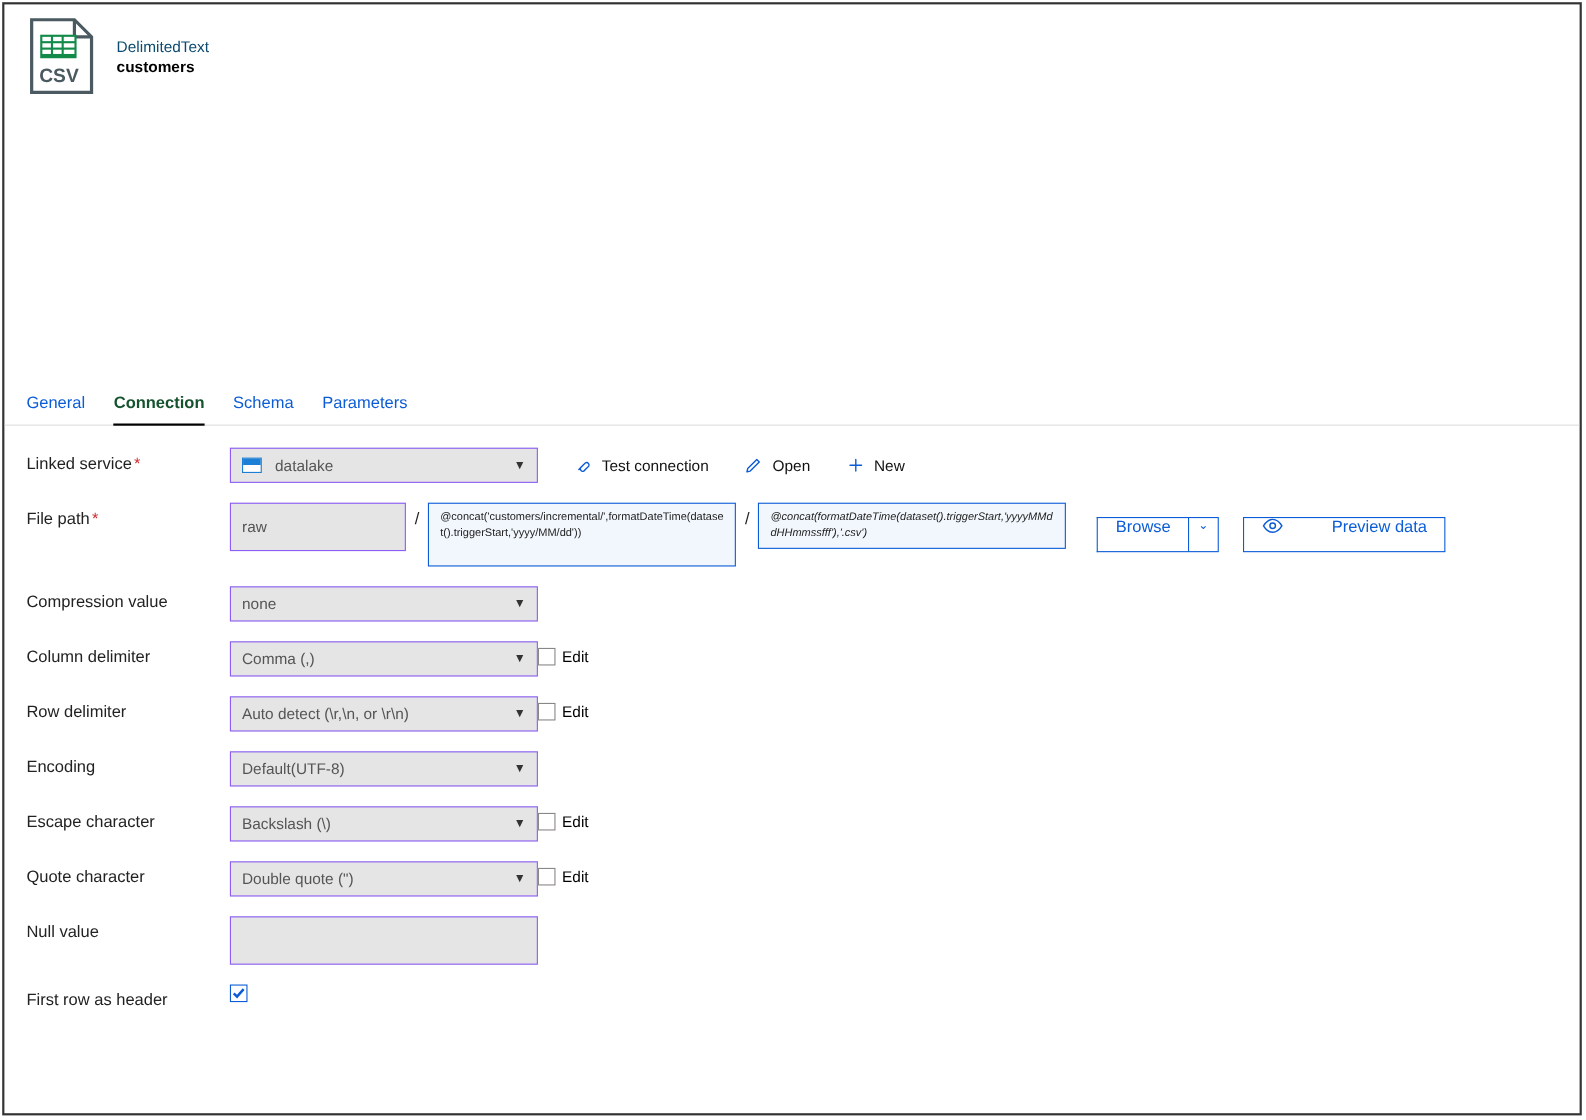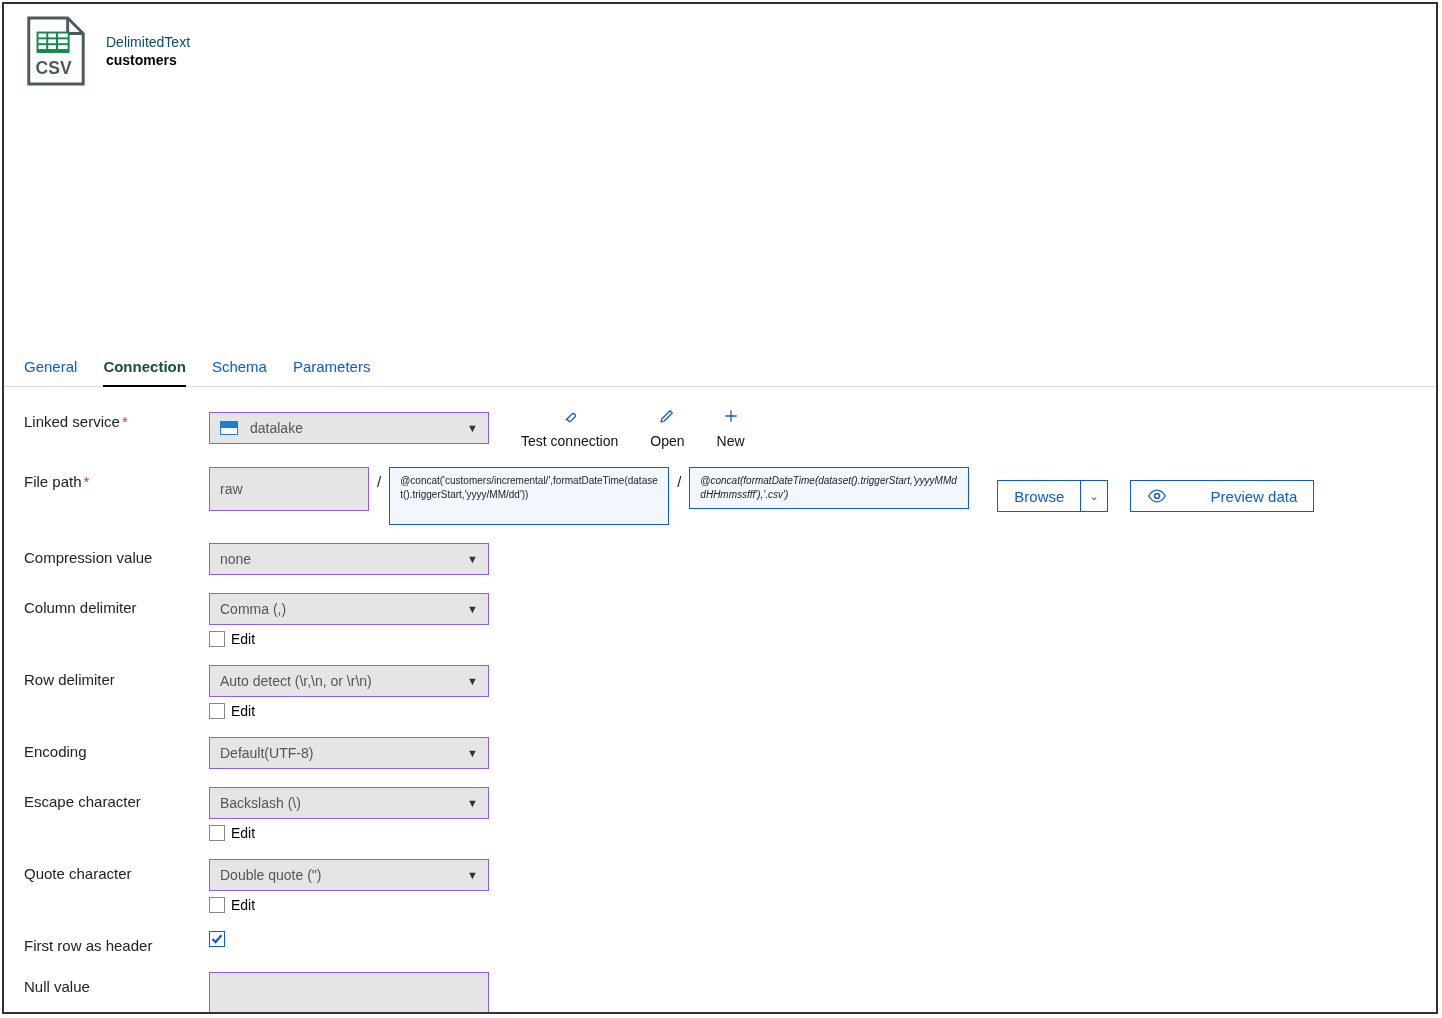--- a/index.html
+++ b/index.html
@@ -91,21 +91,20 @@
     display: inline-block;
     margin-right: 4px;
   }
   .link-btn {
     display: inline-flex;
     align-items: center;
     gap: 8px;
     font-size: 14px;
     color: #111;
     cursor: pointer;
-    flex-direction: column;
   }
   .link-btn svg { width: 18px; height: 18px; }
 
   .filepath-cells { display: flex; align-items: flex-start; gap: 8px; }
   .textbox {
     width: 160px; height: 44px; color: #555;
   }
   .sep { padding-top: 6px; font-size: 15px; color: #222; }
   .exprbox {
     border: 1px solid #0b5cd6;
@@ -120,41 +119,40 @@
 
   .btn-outline {
     border: 1px solid #0b5cd6;
     color: #0b5cd6;
     background: #fff;
     height: 32px;
     padding: 0 16px;
     font-size: 15px;
     cursor: pointer;
     display: inline-flex;
-    align-items: center;
     gap: 10px;
   }
   .btn-split { display: inline-flex; }
   .btn-split .btn-outline:first-child { border-right: none; }
   .btn-split .btn-outline.chev { padding: 0 8px; }
 
   .subrow { display:flex; align-items:center; gap:6px; margin-top:6px; margin-left:0; }
   .chk {
     width: 16px; height: 16px;
     border: 1px solid #8a8886;
     background: #fff;
     display: inline-flex;
     align-items: center; justify-content: center;
   }
   .chk.checked { border-color: #0b5cd6; }
   .chk.checked svg { display: block; }
   .chk svg { display: none; width: 12px; height: 12px; stroke: #0b5cd6; stroke-width: 3; fill: none; }
   .edit-label { font-size: 14px; }
 
-  .stack { display:flex; flex-direction:column; align-items:flex-start; }
+  .stack { display:flex; flex-direction:row; align-items:flex-start; }
 </style>
 </head>
 <body>
 
 <div class="frame">
 
   <div class="header">
     <svg class="csv-icon" viewBox="0 0 64 72">
       <path d="M4 2 h40 l16 16 v52 h-56 z" fill="#fff" stroke="#4a5a60" stroke-width="3"></path>
       <path d="M44 2 v16 h16" fill="none" stroke="#4a5a60" stroke-width="3"></path>
@@ -314,27 +312,27 @@
           <span class="caret">▼</span>
         </div>
         <div class="subrow">
           <span class="chk"></span>
           <span class="edit-label">Edit</span>
         </div>
       </div>
     </div>
 
     <div class="row">
+      <div class="label">Null value</div>
+      <input class="textbox" style="width: 280px;" value="">
+    </div>
+
+    <div class="row">
       <div class="label">First row as header</div>
       <span class="chk checked">
           <svg viewBox="0 0 16 16">
             <polyline points="2,8 6,12 14,3"></polyline>
           </svg>
         </span>
     </div>
 
-    <div class="row">
-      <div class="label">Null value</div>
-      <input class="textbox" style="width: 280px;" value="">
-    </div>
-
   </div>
 </div>
 
 </body></html>

